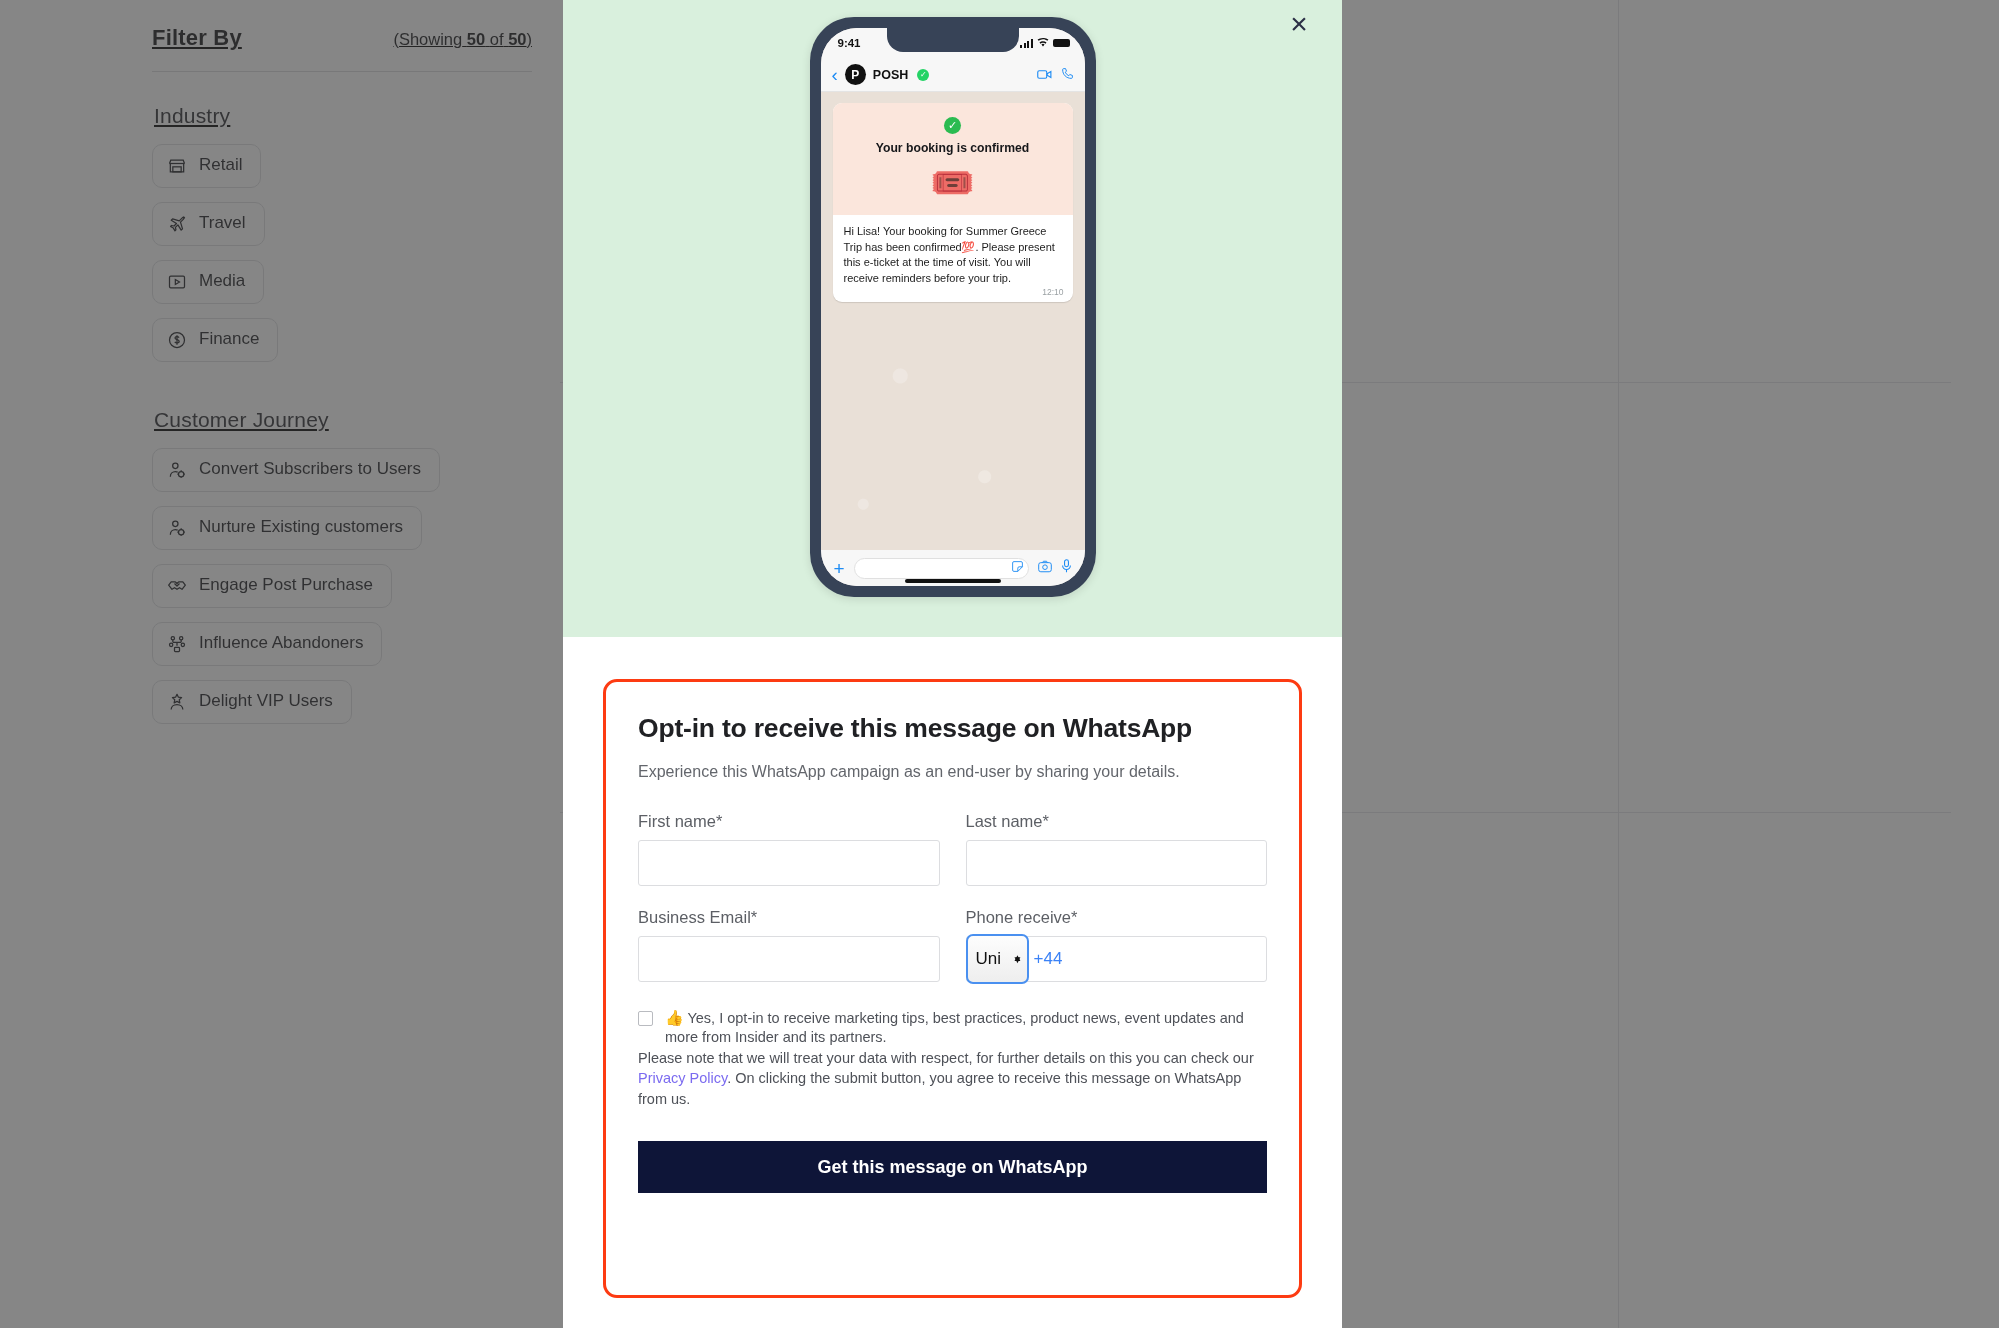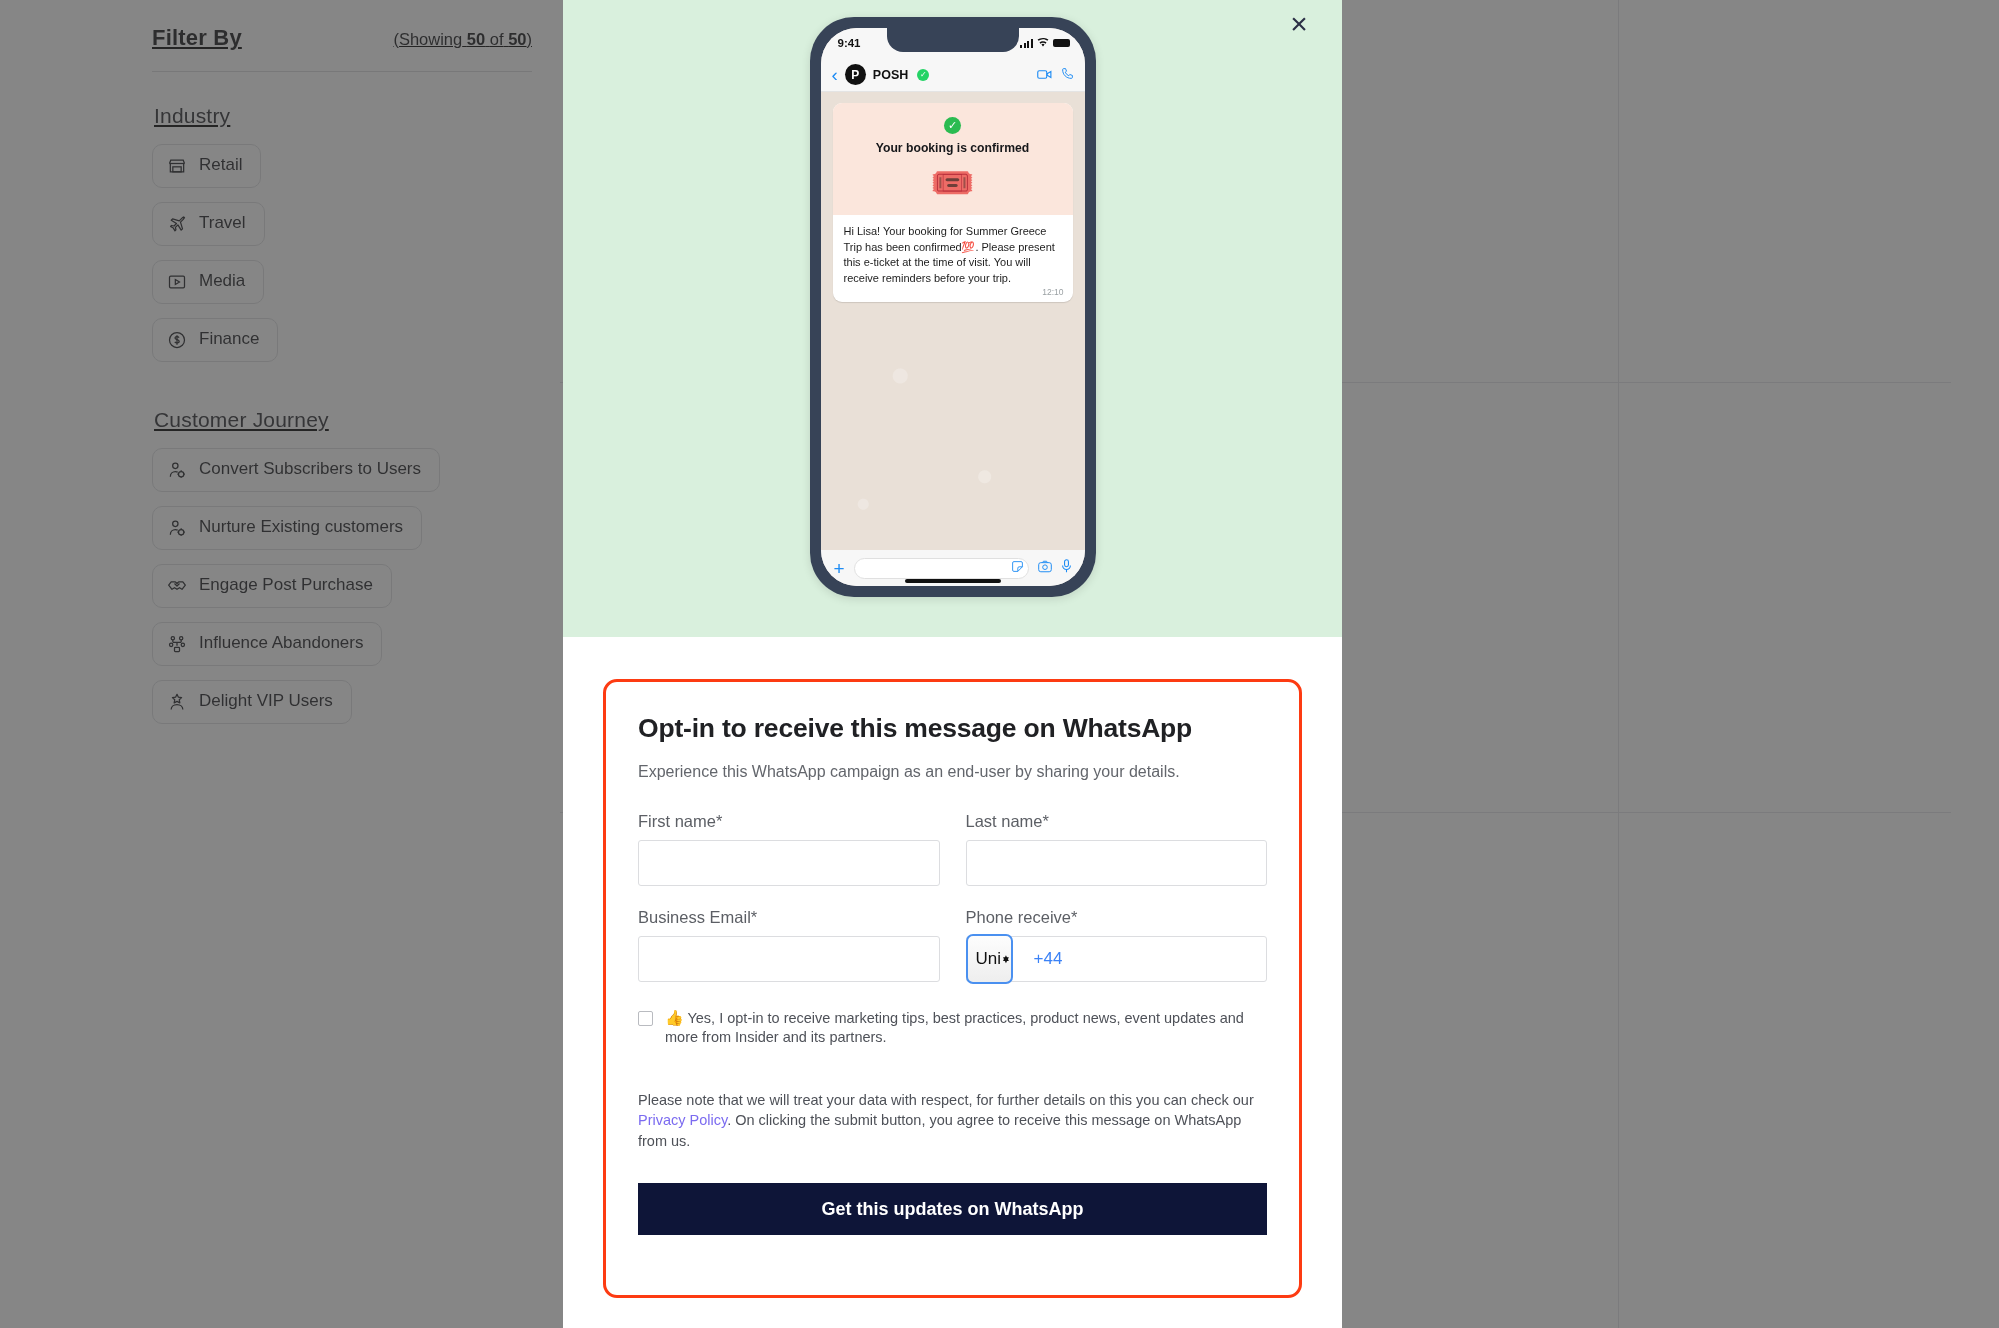--- a/index.html
+++ b/index.html
@@ -165,34 +165,34 @@
   .field { margin-bottom: 22px; }
   .field-label { font-size: 16.5px; color: #5c5f65; margin-bottom: 9px; }
   .input {
     width: 100%; height: 46px; border: 1px solid #dcdde0; border-radius: 3px;
     background: #fff; font-size: 16px; padding: 0 10px; color: #222;
     font-family: "Liberation Sans", sans-serif;
   }
   .phone-input-wrap { position: relative; display: flex; align-items: center;
     height: 46px; border: 1px solid #dcdde0; border-radius: 3px; background: #fff; }
   .country-select {
-    position: absolute; left: -1px; top: -3px; height: 50px; width: 47px;
+    position: absolute; left: -1px; top: -3px; height: 50px; width: 63px;
     border: 2px solid #4a90f0; border-radius: 7px;
     background: linear-gradient(#fdfdfd,#eeeeee);
     display: flex; align-items: center; padding: 0 4px 0 8px; font-size: 17px; color: #111; text-align: center;
   }
   .spinner { margin-left: auto; display:flex; flex-direction:column; gap:2px; line-height:0; }
   .spinner span { font-size: 10px; color: #111; }
   .dialcode { margin-left: 67px; font-size: 17px; color: #3b82f6; }
 
   .consent-row { display: flex; align-items: flex-start; gap: 12px; margin-top: 4px; }
   .cbox { width: 15px; height: 15px; border: 1px solid #b9bbc0; border-radius: 2px; background: #fff; flex: none; margin-top: 3px; }
   .consent-text { font-size: 14.5px; color: #4e5158; line-height: 1.35; }
   .thumb { font-size: 15px; }
-  .legal { font-size: 14.5px; color: #4e5158; line-height: 1.42; margin-top: 42px; }
+  .legal { font-size: 14.5px; color: #4e5158; line-height: 1.42; }
   .legal a { color: #7b6bf0; text-decoration: none; }
   .submit {
     width: 100%; height: 52px; background: #0e1538; color: #fff; border: 0;
     font-size: 18px; font-weight: 700; margin-top: 32px; cursor: pointer;
     font-family: "Liberation Sans", sans-serif;
   }
 </style>
 </head>
 <body>
 
@@ -476,17 +476,17 @@
           <span class="consent-text">
             <span class="thumb">👍</span>
             <span>Yes, I opt-in to receive marketing tips, best practices, product news, event updates and more from Insider and its partners.</span>
           </span>
         </div>
 
         <div class="legal">
           <span>Please note that we will treat your data with respect, for further details on this you can check our </span><a href="#">Privacy Policy</a><span>. On clicking the submit button, you agree to receive this message on WhatsApp from us.</span>
         </div>
 
-        <button class="submit">Get this updates on WhatsApp</button>
+        <button class="submit">Get this message on WhatsApp</button>
       </div>
     </div>
   </div>
 </div>
 
 </body></html>

